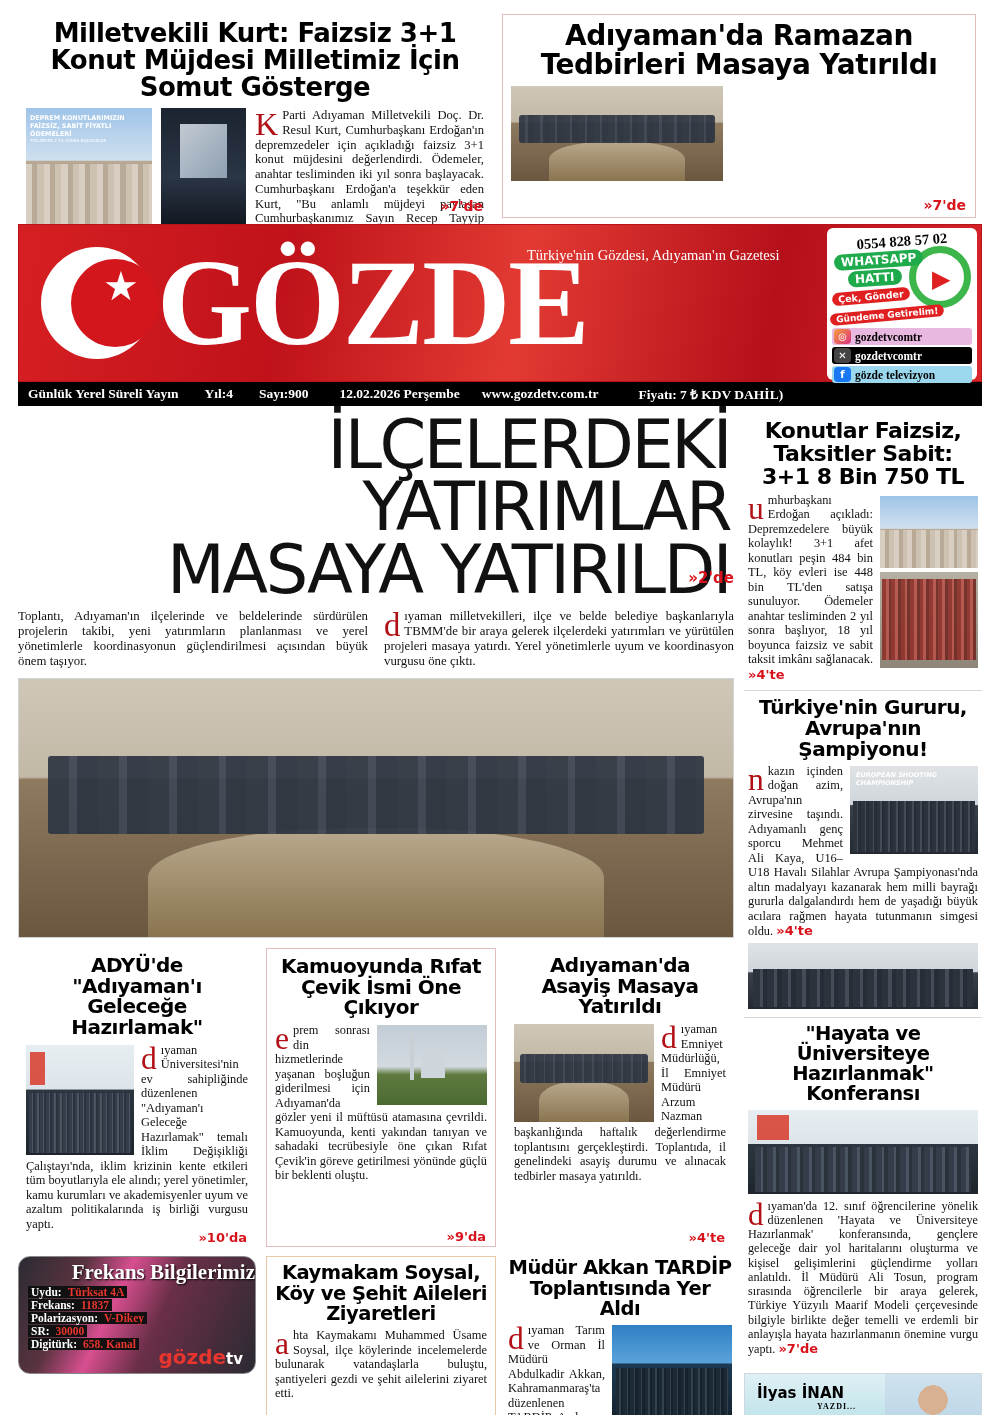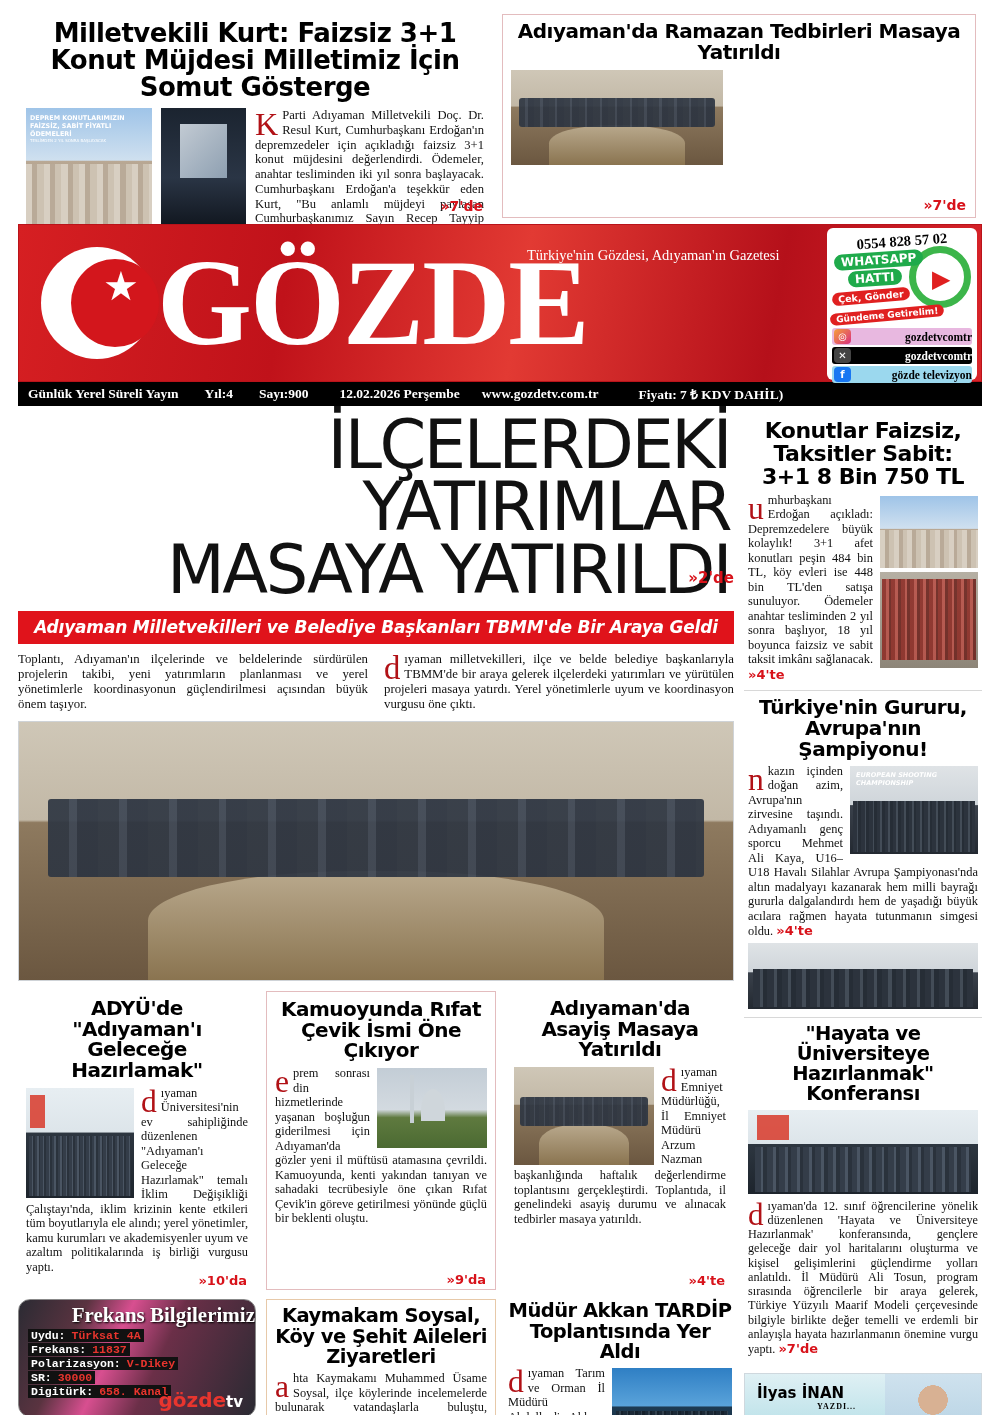--- a/index.html
+++ b/index.html
@@ -108,21 +108,21 @@
              font-size: 24px; }
   .soc { margin-top: 6px; }
   .soc-row { display: flex; align-items: center; height: 17px; font-family: "Liberation Serif", serif;
              font-weight: bold; font-size: 11.5px; padding-left: 2px; border-radius: 3px; margin-bottom: 2px; }
   .soc-row .ic { width: 17px; height: 15px; border-radius: 4px; margin-right: 4px; flex: 0 0 auto;
                  font-size: 10px; color: #fff; text-align: center; line-height: 15px;
                  font-family: "DejaVu Sans", sans-serif; }
   .soc-ig { background: #e8b8e0; } .soc-ig .ic { background: linear-gradient(135deg,#f5a03c,#d92e7f); }
   .soc-x  { background: #000; color: #fff; } .soc-x .ic { background: #444; }
   .soc-fb { background: #9bd8ee; } .soc-fb .ic { background: #1877f2; }
-  .soc-row span.lbl { flex: 1; text-align: right; font-family: Liberation Serif, serif; }
+  .soc-row span.lbl { flex: 1; text-align: left; font-family: Liberation Serif, serif; }
 
   .infobar { background: #000; color: #fff; height: 24px; display: flex; align-items: center;
              font-family: "Liberation Serif", serif; font-weight: bold; font-size: 13.5px; padding: 0 10px; }
   .infobar .sp { display: inline-block; }
   .infobar .g1 { margin-right: 26px; } .infobar .g2 { margin-right: 7px; }
   .infobar .g3 { margin-right: 22px; margin-left: 24px; } .infobar .g4 { margin-right: 40px; }
 
   
   .main { display: flex; gap: 10px; margin-top: 8px; }
   .col-main { width: 716px; }
@@ -161,21 +161,21 @@
   .b3 { width: 228px; padding: 2px 2px 14px; }
   .b2 h3, .b3 h3 { font-size: 19.5px; margin-bottom: 4px; }
   .b2 p, .b3 p { font-size: 12.4px; }
 
   
   .frek { width: 238px; height: 118px; border-radius: 12px; position: relative; overflow: hidden;
           background: linear-gradient(115deg,#2b2b33 0%,#5a3340 24%,#d84f90 40%,#6b2f48 58%,#2a2a32 100%);
           border: 1px solid #888; }
   .frek h4 { font-family: "Liberation Serif", serif; font-weight: bold; color: #fff; font-size: 21px;
              text-align: right; margin-top: 3px; text-shadow: 1px 1px 2px #000; margin-left: 13px; }
-  .frek .ln { margin: 1px 0 0 9px; font-family: Liberation Mono, monospace; font-weight: bold;
+  .frek .ln { margin: 1px 0 0 9px; font-family: Liberation Serif, serif; font-weight: bold;
               font-size: 11.5px; }
   .frek .k { background: #111; color: #fff; padding: 0 3px; }
   .frek .v { background: #111; color: #e8352e; padding: 0 3px; }
   .frek .gz { position: absolute; right: 12px; bottom: 4px;
               font-family: "DejaVu Sans", sans-serif; font-weight: bold; font-size: 20px; color: #e8352e; }
   .frek .gz i { color: #fff; font-style: normal; font-size: 15px; }
 
   
   .side-card { border-bottom: 1px solid #d8d8d8; padding: 6px 4px 8px; position: relative; }
   .side-card h3 { font-size: 21px; margin-bottom: 4px; }
@@ -203,21 +203,21 @@
           <div style="position:absolute;left:4px;top:6px;right:16px;font-family:'DejaVu Sans',sans-serif;font-weight:bold;font-size:6.4px;color:#fff;line-height:1.25;">DEPREM KONUTLARIMIZIN FAİZSİZ, SABİT FİYATLI ÖDEMELERİ</div>
           <div style="position:absolute;left:4px;top:30px;font-family:'DejaVu Sans',sans-serif;font-size:4px;color:#fff;">TESLİMDEN 2 YIL SONRA BAŞLAYACAK</div>
         </div>
         <div class="t-photo photo ph-podium" style="width:85px;height:116px;"></div>
         <p class="body-txt dropcap">K Parti Adıyaman Milletvekili Doç. Dr. Resul Kurt, Cumhurbaşkanı Erdoğan'ın depremzedeler için açıkladığı faizsiz 3+1 konut müjdesini değerlendirdi. Ödemeler, anahtar tesliminden iki yıl sonra başlayacak. Cumhurbaşkanı Erdoğan'a teşekkür eden Kurt, "Bu anlamlı müjdeyi paylaşan Cumhurbaşkanımız Sayın Recep Tayyip Erdoğan'a şükranlarımı sunuyorum" dedi.</p>
       </div>
       <span class="pref">»7'de</span>
     </div>
 
     <div class="teaser right">
-      <h2 class="hl" style="font-size:20px;">Adıyaman'da Ramazan Tedbirleri Masaya Yatırıldı</h2>
+      <h2 class="hl" style="font-size:28px;">Adıyaman'da Ramazan Tedbirleri Masaya Yatırıldı</h2>
       <div class="inner">
         <div class="t-photo photo ph-meeting" style="width:212px;height:95px;"></div>
       </div>
       <span class="pref">»7'de</span>
     </div>
   </div>
 
   <div class="masthead">
     <div class="flagmark">
       <div class="crescent"></div>
@@ -265,21 +265,20 @@
     <div class="col-main">
 
       <div class="big-hl-wrap">
         <div class="big-hl">
           <span class="l1">İLÇELERDEKİ YATIRIMLAR</span>
           <span class="l2">MASAYA YATIRILDI</span>
         </div>
         <span class="pref">»2'de</span>
       </div>
 
-      <div class="redbar">Adıyaman Milletvekilleri ve Belediye Başkanları TBMM'de Bir Araya Geldi</div>
 
       <div class="lead">
         <p class="body-txt">Toplantı, Adıyaman'ın ilçelerinde ve beldelerinde sürdürülen projelerin takibi, yeni yatırımların planlanması ve yerel yönetimlerle koordinasyonun güçlendirilmesi açısından büyük önem taşıyor.</p>
         <p class="body-txt dropcap">dıyaman milletvekilleri, ilçe ve belde belediye başkanlarıyla TBMM'de bir araya gelerek ilçelerdeki yatırımları ve yürütülen projeleri masaya yatırdı. Yerel yönetimlerle uyum ve koordinasyon vurgusu öne çıktı.</p>
       </div>
 
       <div class="mainphoto photo ph-meeting"></div>
 
       <div class="trio">
         <div class="c1">

